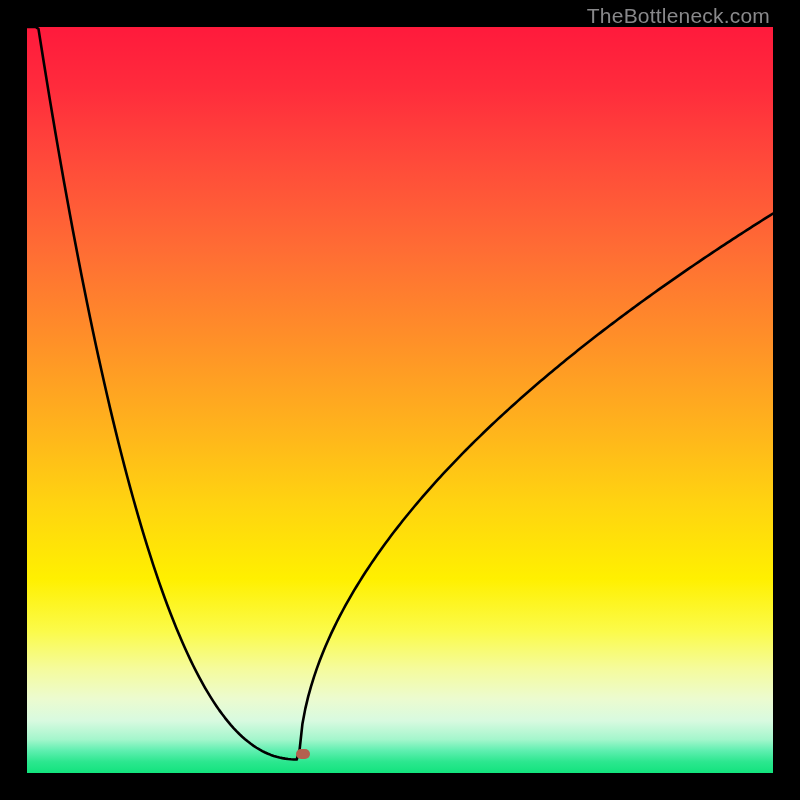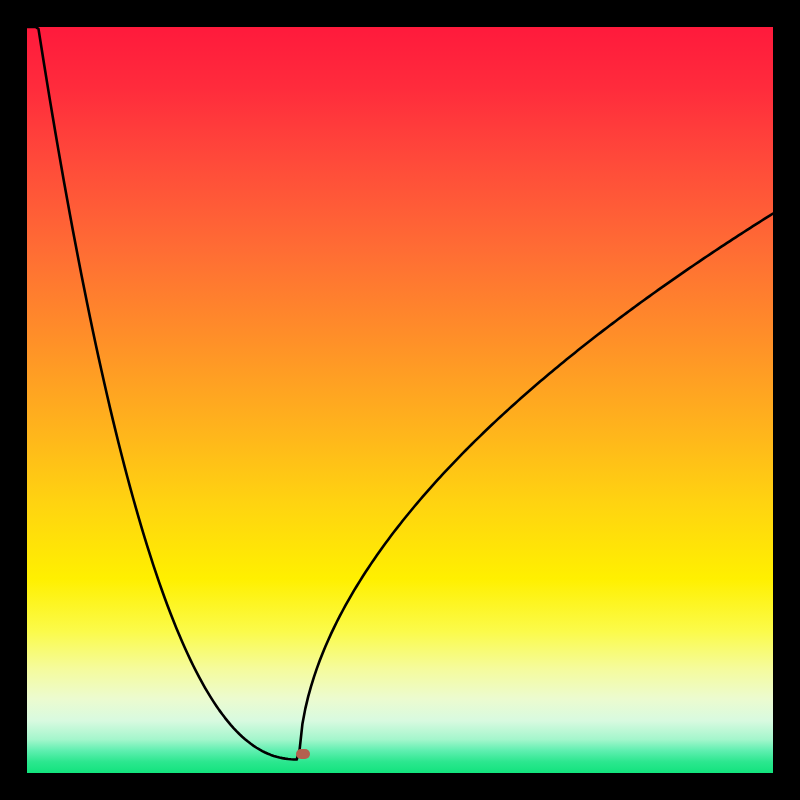--- a/index.html
+++ b/index.html
@@ -65,13 +65,14 @@
 
   <div class="plot">
 
     <svg class="curve" viewBox="0 0 746 746" preserveAspectRatio="none">
       <path id="curve-path" d="M0.00 0.00 L2.87 0.00 L5.74 0.00 L8.61 0.00 L11.48 1.83 L14.35 20.03 L17.22 37.98 L20.08 55.66 L22.95 73.09 L25.82 90.27 L28.69 107.19 L31.56 123.86 L34.43 140.27 L37.30 156.44 L40.17 172.35 L43.04 188.02 L45.91 203.43 L48.78 218.60 L51.65 233.52 L54.52 248.19 L57.38 262.62 L60.25 276.80 L63.12 290.74 L65.99 304.44 L68.86 317.90 L71.73 331.11 L74.60 344.09 L77.47 356.82 L80.34 369.32 L83.21 381.58 L86.08 393.61 L88.95 405.40 L91.82 416.96 L94.68 428.28 L97.55 439.37 L100.42 450.23 L103.29 460.87 L106.16 471.27 L109.03 481.45 L111.90 491.40 L114.77 501.12 L117.64 510.62 L120.51 519.90 L123.38 528.95 L126.25 537.79 L129.12 546.40 L131.98 554.80 L134.85 562.98 L137.72 570.95 L140.59 578.70 L143.46 586.23 L146.33 593.56 L149.20 600.67 L152.07 607.58 L154.94 614.28 L157.81 620.77 L160.68 627.06 L163.55 633.14 L166.42 639.02 L169.28 644.70 L172.15 650.18 L175.02 655.47 L177.89 660.55 L180.76 665.45 L183.63 670.15 L186.50 674.66 L189.37 678.98 L192.24 683.12 L195.11 687.07 L197.98 690.83 L200.85 694.42 L203.72 697.82 L206.58 701.05 L209.45 704.10 L212.32 706.98 L215.19 709.68 L218.06 712.22 L220.93 714.59 L223.80 716.80 L226.67 718.85 L229.54 720.74 L232.41 722.47 L235.28 724.05 L238.15 725.48 L241.02 726.77 L243.88 727.91 L246.75 728.92 L249.62 729.79 L252.49 730.53 L255.36 731.14 L258.23 731.63 L261.10 732.01 L263.97 732.29 L266.84 732.46 L269.71 732.55 L272.58 722.83 L275.45 696.73 L278.32 681.63 L281.18 669.62 L284.05 659.29 L286.92 650.06 L289.79 641.63 L292.66 633.81 L295.53 626.48 L298.40 619.55 L301.27 612.96 L304.14 606.66 L307.01 600.62 L309.88 594.80 L312.75 589.18 L315.62 583.74 L318.48 578.46 L321.35 573.33 L324.22 568.33 L327.09 563.46 L329.96 558.71 L332.83 554.06 L335.70 549.51 L338.57 545.05 L341.44 540.68 L344.31 536.40 L347.18 532.19 L350.05 528.05 L352.92 523.98 L355.78 519.98 L358.65 516.04 L361.52 512.16 L364.39 508.34 L367.26 504.57 L370.13 500.85 L373.00 497.18 L375.87 493.56 L378.74 489.98 L381.61 486.45 L384.48 482.96 L387.35 479.51 L390.22 476.10 L393.08 472.73 L395.95 469.39 L398.82 466.09 L401.69 462.82 L404.56 459.59 L407.43 456.39 L410.30 453.21 L413.17 450.07 L416.04 446.96 L418.91 443.88 L421.78 440.82 L424.65 437.79 L427.52 434.78 L430.38 431.80 L433.25 428.85 L436.12 425.92 L438.99 423.01 L441.86 420.13 L444.73 417.27 L447.60 414.43 L450.47 411.61 L453.34 408.81 L456.21 406.03 L459.08 403.27 L461.95 400.53 L464.82 397.81 L467.68 395.11 L470.55 392.42 L473.42 389.76 L476.29 387.11 L479.16 384.48 L482.03 381.86 L484.90 379.26 L487.77 376.68 L490.64 374.11 L493.51 371.56 L496.38 369.02 L499.25 366.50 L502.12 363.99 L504.98 361.50 L507.85 359.02 L510.72 356.55 L513.59 354.10 L516.46 351.66 L519.33 349.23 L522.20 346.82 L525.07 344.42 L527.94 342.03 L530.81 339.65 L533.68 337.29 L536.55 334.94 L539.42 332.60 L542.28 330.27 L545.15 327.95 L548.02 325.64 L550.89 323.35 L553.76 321.06 L556.63 318.79 L559.50 316.52 L562.37 314.27 L565.24 312.03 L568.11 309.79 L570.98 307.57 L573.85 305.35 L576.72 303.15 L579.58 300.95 L582.45 298.77 L585.32 296.59 L588.19 294.43 L591.06 292.27 L593.93 290.12 L596.80 287.98 L599.67 285.84 L602.54 283.72 L605.41 281.61 L608.28 279.50 L611.15 277.40 L614.02 275.31 L616.88 273.23 L619.75 271.15 L622.62 269.09 L625.49 267.03 L628.36 264.97 L631.23 262.93 L634.10 260.89 L636.97 258.86 L639.84 256.84 L642.71 254.83 L645.58 252.82 L648.45 250.82 L651.32 248.83 L654.18 246.84 L657.05 244.86 L659.92 242.89 L662.79 240.92 L665.66 238.96 L668.53 237.01 L671.40 235.06 L674.27 233.12 L677.14 231.18 L680.01 229.26 L682.88 227.33 L685.75 225.42 L688.62 223.51 L691.48 221.60 L694.35 219.71 L697.22 217.82 L700.09 215.93 L702.96 214.05 L705.83 212.17 L708.70 210.31 L711.57 208.44 L714.44 206.58 L717.31 204.73 L720.18 202.88 L723.05 201.04 L725.92 199.21 L728.78 197.38 L731.65 195.55 L734.52 193.73 L737.39 191.92 L740.26 190.11 L743.13 188.30 L746.00 186.50 " stroke="#000" stroke-width="2.6" fill="none" stroke-linejoin="round" stroke-linecap="round"></path>
     </svg>
 
     <div class="marker" id="marker" style="left: 269.02px; top: 722.35px; background: rgb(180, 96, 79);"></div>
   </div>
 
+  <div class="watermark">TheBottleneck.com</div>
 </div>
 
 </body></html>

